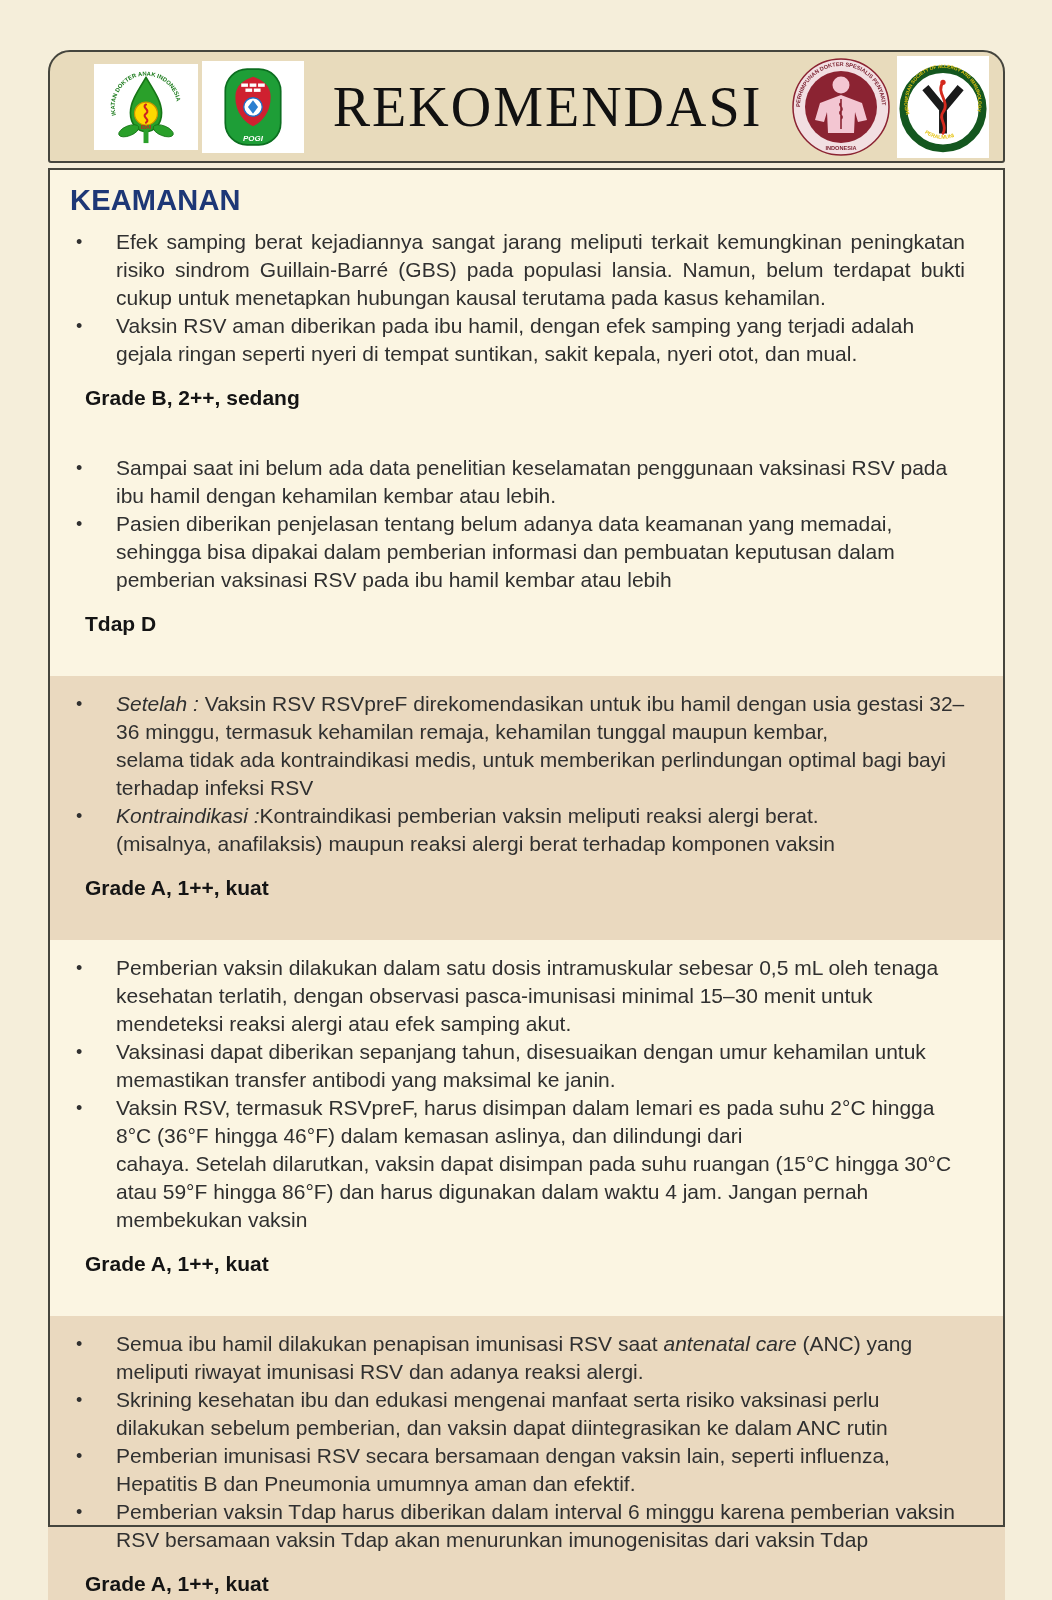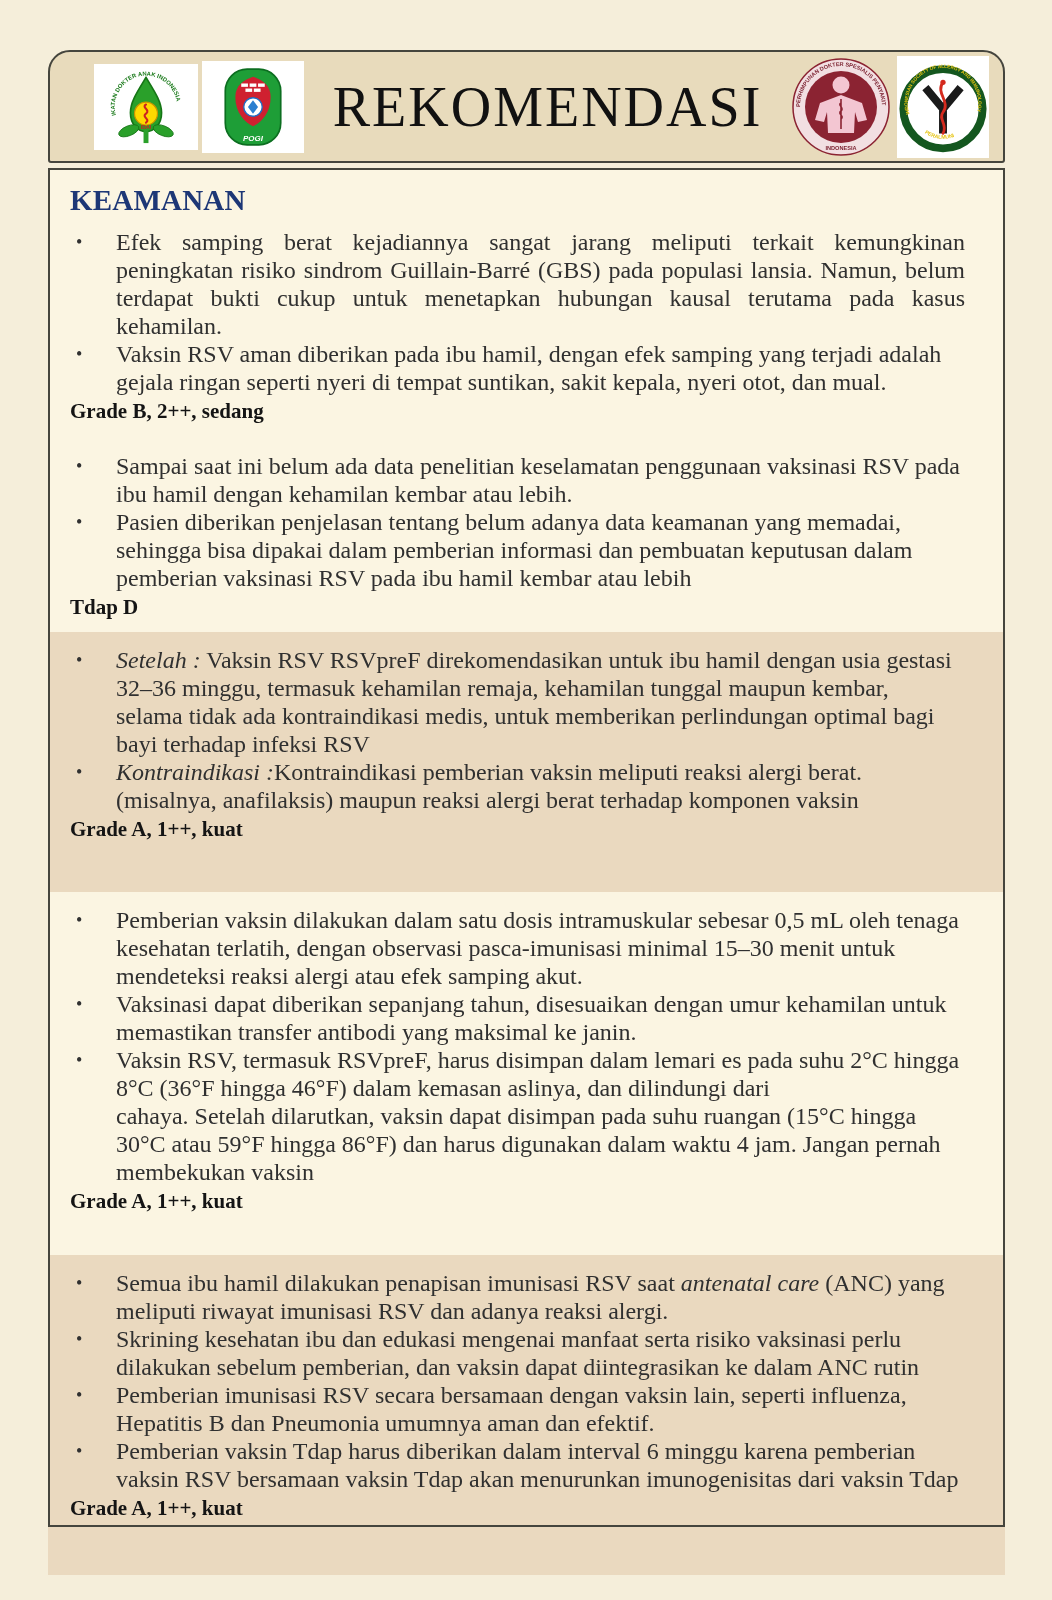--- a/index.html
+++ b/index.html
@@ -29,43 +29,43 @@
   }
 
   
   .content-frame{
     position:absolute;left:48px;top:168px;width:957px;height:1359px;box-sizing:border-box;
     border:2px solid var(--c-border);pointer-events:none;z-index:5;background:transparent;
   }
 
   
   .sections{position:absolute;left:48px;top:168px;width:957px;z-index:1;}
-  .section{box-sizing:border-box;padding:14px 40px 10px 22px;font-family:Liberation Serif, serif;}
+  .section{box-sizing:border-box;padding:14px 40px 22px 22px;}
   .section.cream{background:var(--c-cream);}
   .section.tan{background:var(--c-tan);}
   .sec-keamanan{min-height:462px;}
   .sec-indikasi{min-height:260px;}
   .sec-dosis{min-height:363px;}
   .sec-anc{min-height:320px;}
 
   h2.sec-title{
     margin:2px 0 12px 0;font-size:29px;line-height:32px;font-weight:bold;
     color:var(--c-heading);letter-spacing:0.2px;
   }
   h2.sec-title .t-em{font-style:italic;}
 
   .bullet{display:flex;align-items:flex-start;}
   .bullet .dot{flex:0 0 40px;text-align:left;padding-left:6px;font-size:18px;line-height:28px;color:var(--c-body_text);}
   .btext{
-    flex:1;margin:0;font-size:24px;line-height:28px;color:var(--c-body_text);
+    flex:1;margin:0;font-size:21px;line-height:28px;color:var(--c-body_text);
     white-space:pre-line;
   }
   .btext.justify{text-align:justify;}
   .btext .em{font-style:italic;}
-  .grade{margin:0;font-size:21px;line-height:30px;font-weight:bold;color:#141414;}
+  .grade{margin:15px;font-size:21px;line-height:30px;font-weight:bold;color:#141414;}
   .gap{height:26px;}
 </style>
 </head>
 <body>
 
 <div class="page">
 
   <div class="header-box">
 
     <div class="logo-tile tile-idai">

